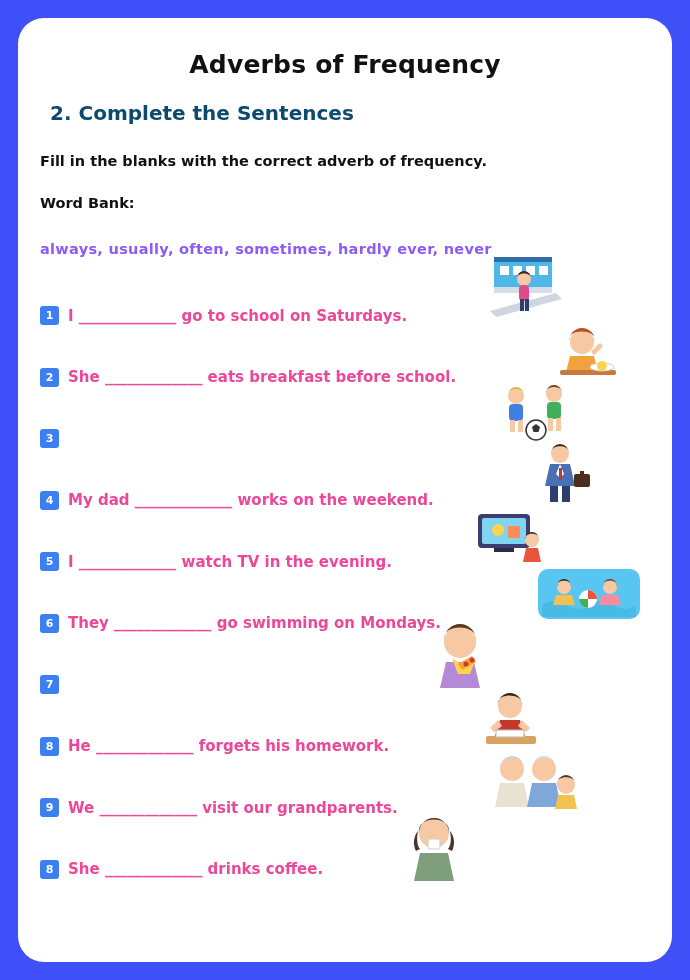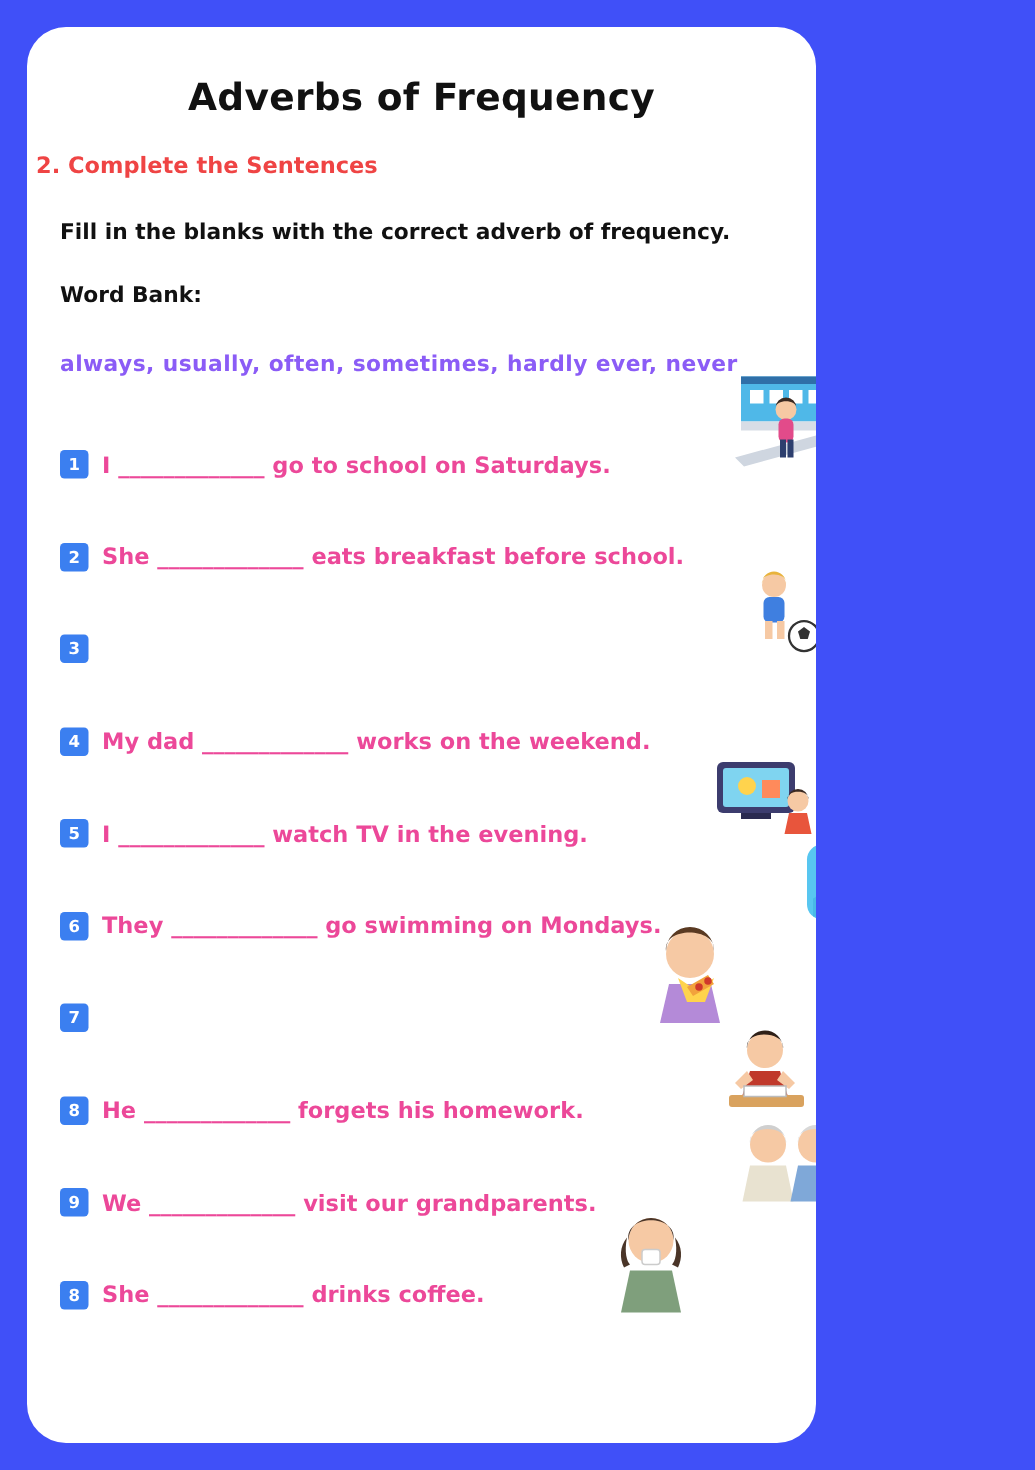--- a/index.html
+++ b/index.html
@@ -6,39 +6,39 @@
   html, body {
     width: 690px;
     height: 980px;
     background: #4050f8;
     font-family: "DejaVu Sans", sans-serif;
   }
   .page {
     position: absolute;
     left: 18px;
     top: 18px;
-    width: 526px;
+    width: 654px;
     height: 944px;
     background: #ffffff;
     border-radius: 26px;
     overflow: hidden;
   }
   .title {
     text-align: center;
     font-size: 25px;
     font-weight: bold;
     color: #111111;
     margin-top: 32px;
     letter-spacing: 0.2px;
   }
   .section-head {
-    font-size: 15px;
-    font-weight: bold;
-    color: #ef4444;
-    margin: 22px 0 0 6px;
+    font-size: 20px;
+    font-weight: bold;
+    color: #0c4a6e;
+    margin: 22px 0 0 32px;
   }
   .instruction {
     font-size: 14.5px;
     font-weight: bold;
     color: #111111;
     margin: 28px 0 0 22px;
   }
   .wordbank-label {
     font-size: 14.5px;
     font-weight: bold;

